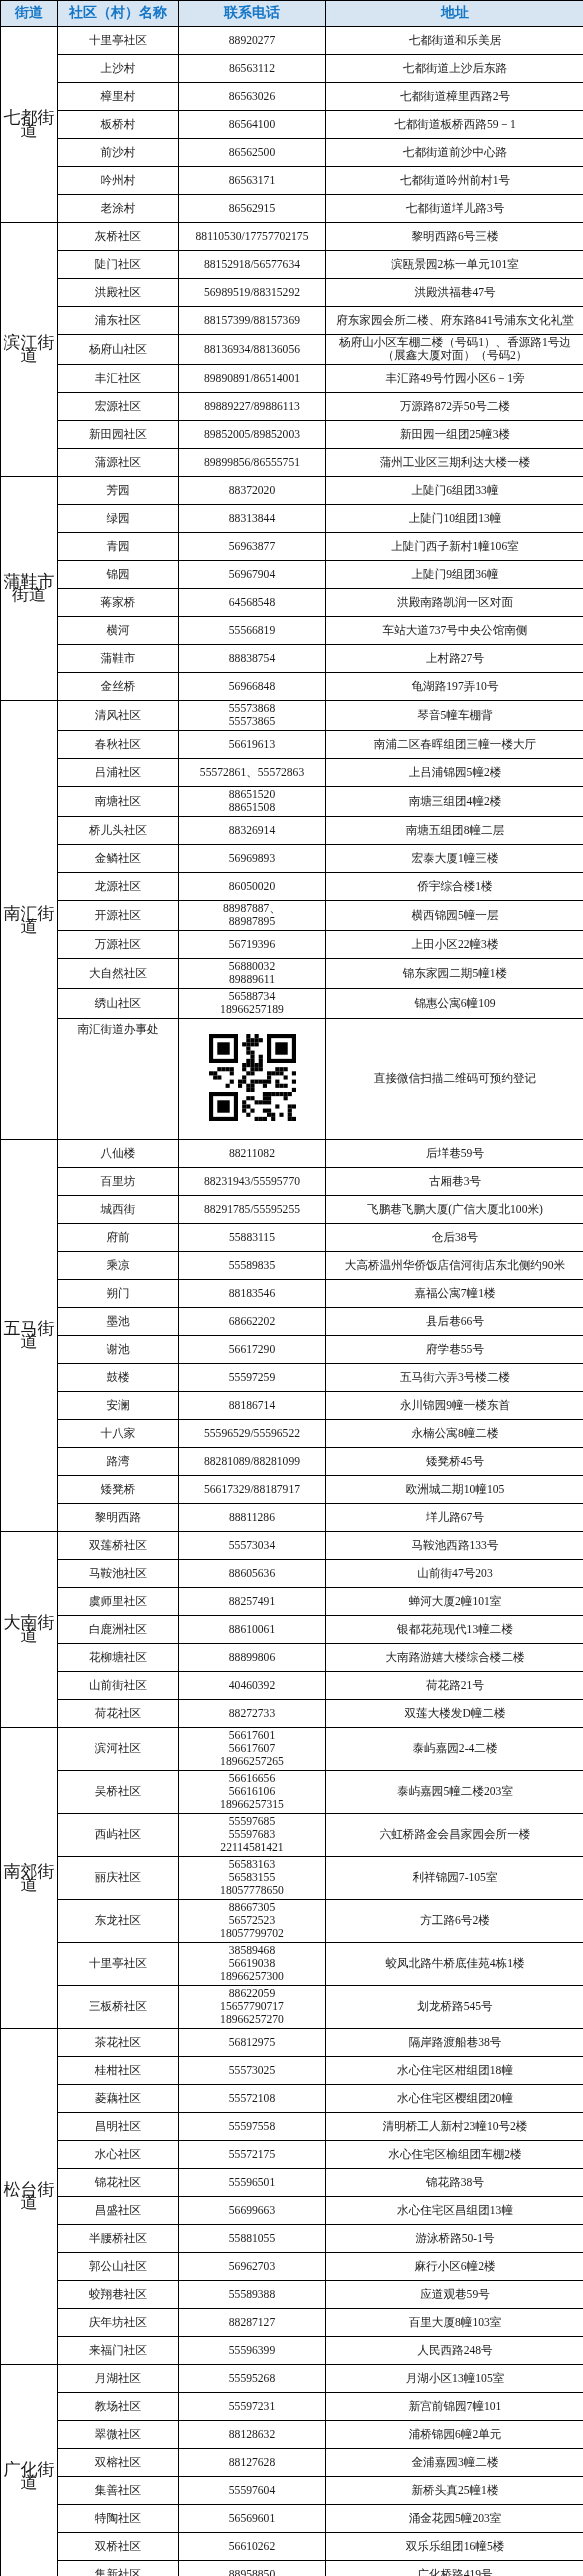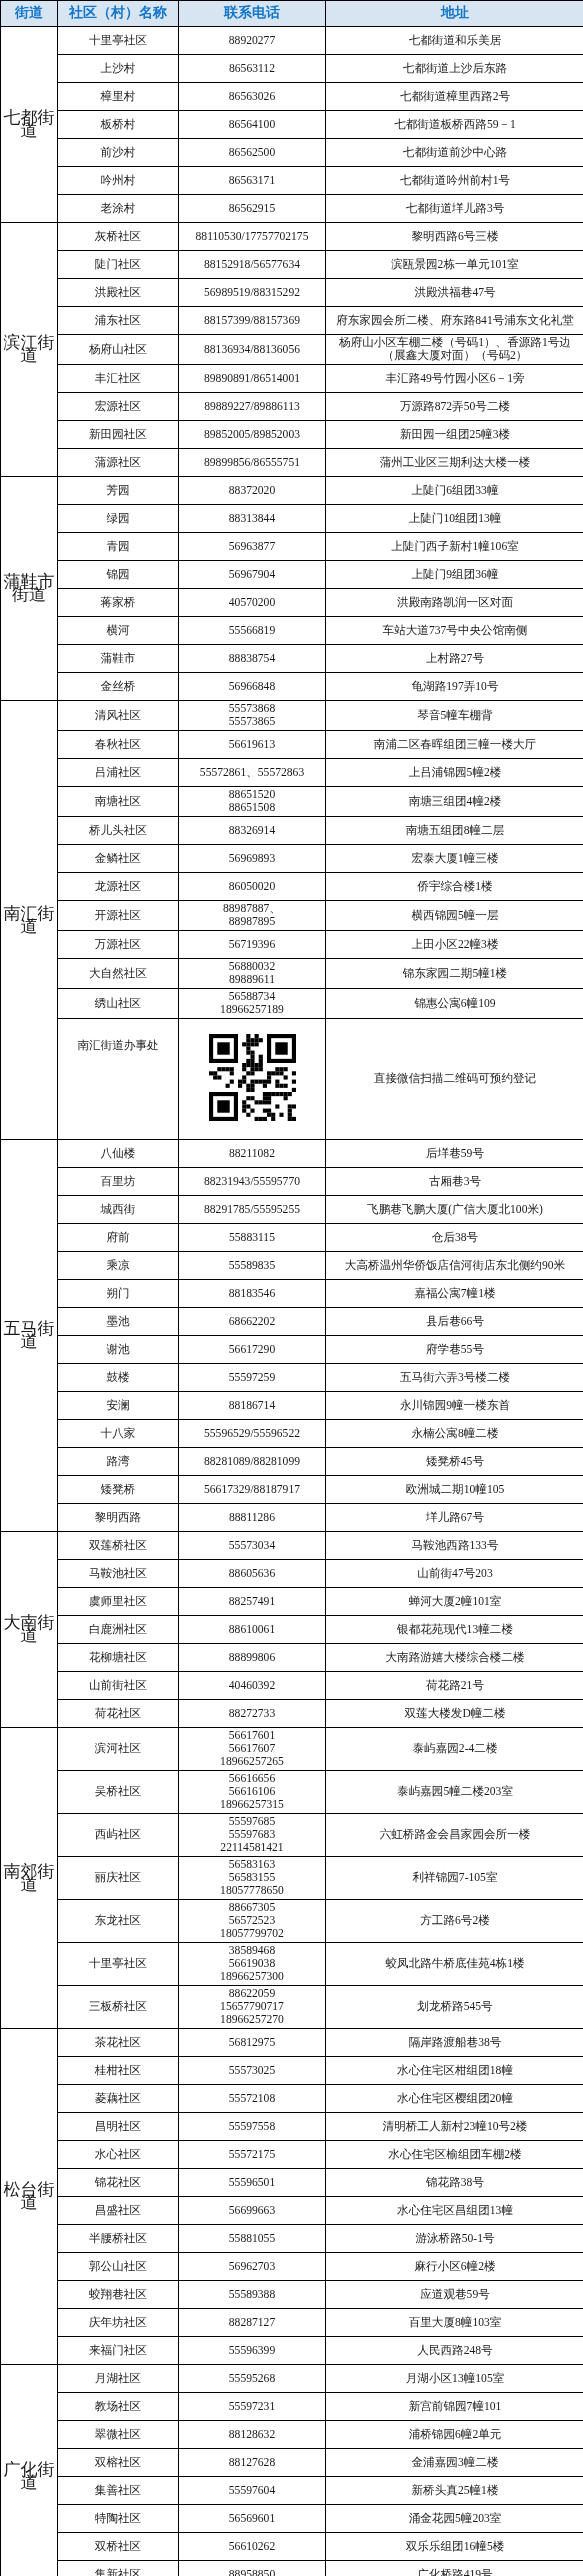--- a/index.html
+++ b/index.html
@@ -40,21 +40,21 @@
     line-height:13px;
   }
   tbody tr{height:28px;}
   tr.section-start td{border-top:1.5px solid var(--border-color);}
   td.street-cell{
     font-size:17px;
     padding:1.5px 2.3px;
   }
   td.phone-cell div{line-height:13px;}
   tr.qr-row{height:121px;}
-  tr.qr-row td.community-cell{vertical-align:top;padding-top:20px;}
+  tr.qr-row td.community-cell{vertical-align:top;padding-top:4px;}
   .qr-box{display:inline-block;line-height:0;}
 </style>
 </head>
 <body style="background: rgb(255, 255, 255);">
 
 <div class="table-wrap">
   <table>
     <colgroup>
       <col style="width:57px">
       <col style="width:121px">
@@ -209,21 +209,21 @@
         <tr>
           <td class="community-cell">锦园</td>
           <td class="phone-cell">
             <div>56967904</div>
           </td>
           <td class="address-cell">上陡门9组团36幢</td>
         </tr>
         <tr>
           <td class="community-cell">蒋家桥</td>
           <td class="phone-cell">
-            <div>40570200</div>
+            <div>64568548</div>
           </td>
           <td class="address-cell">洪殿南路凯润一区对面</td>
         </tr>
         <tr>
           <td class="community-cell">横河</td>
           <td class="phone-cell">
             <div>55566819</div>
           </td>
           <td class="address-cell">车站大道737号中央公馆南侧</td>
         </tr>

